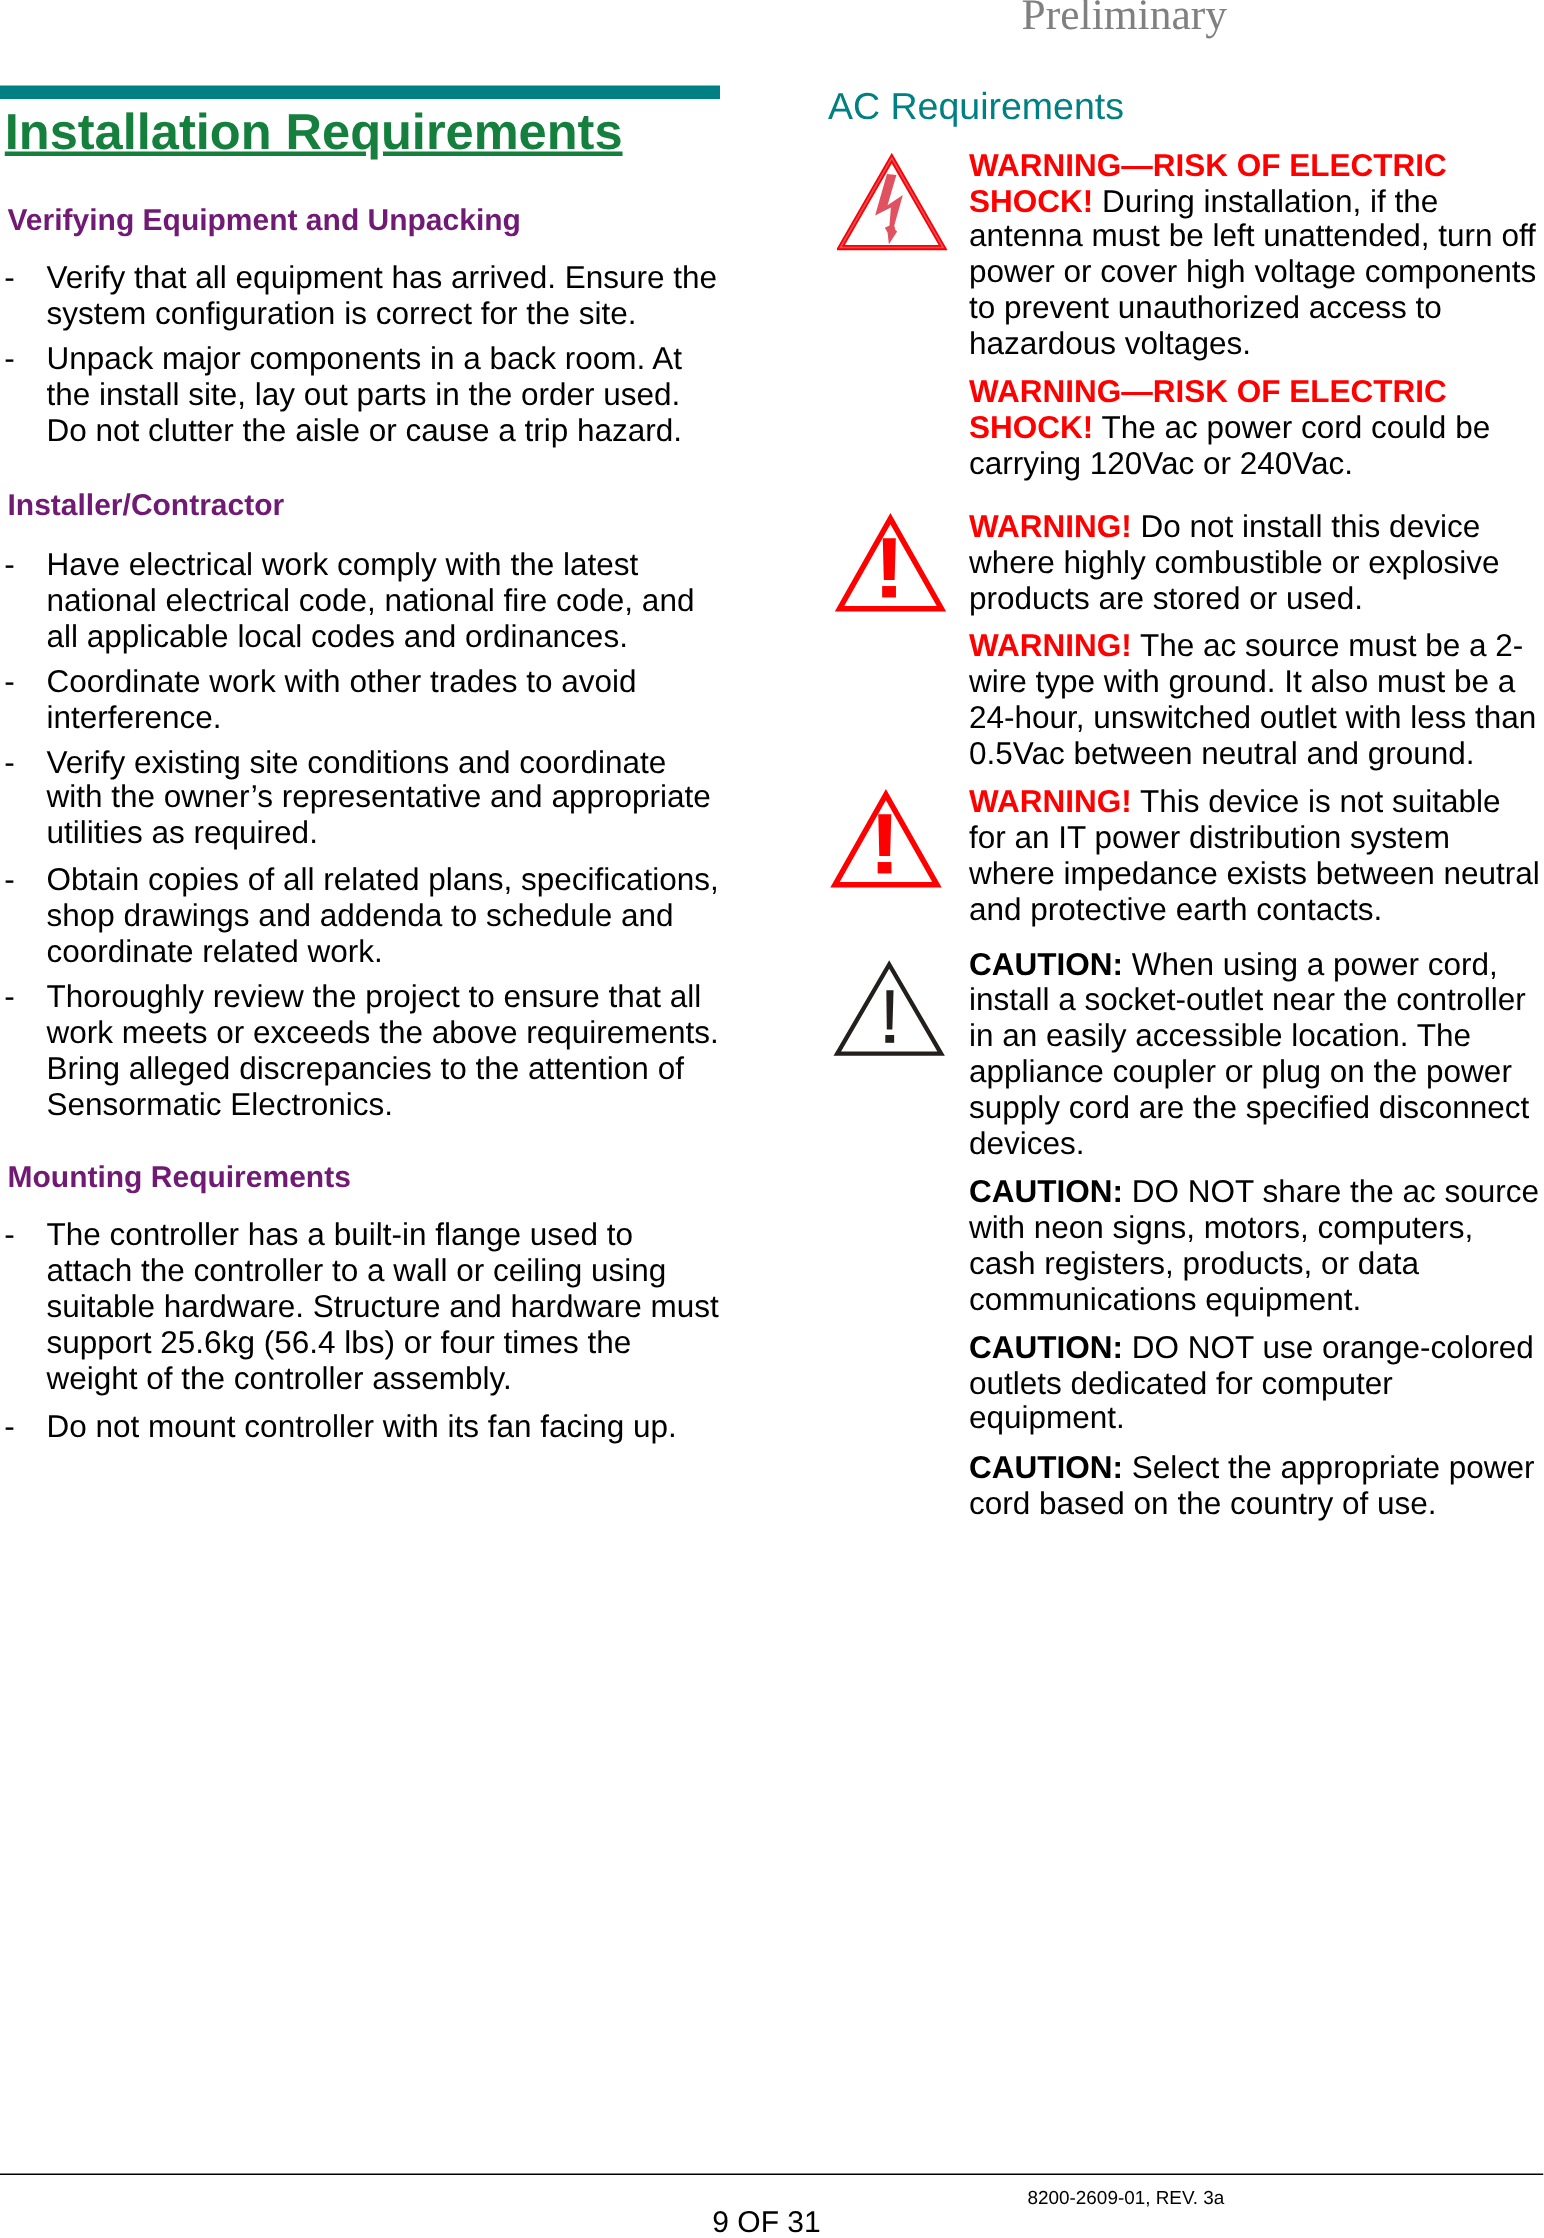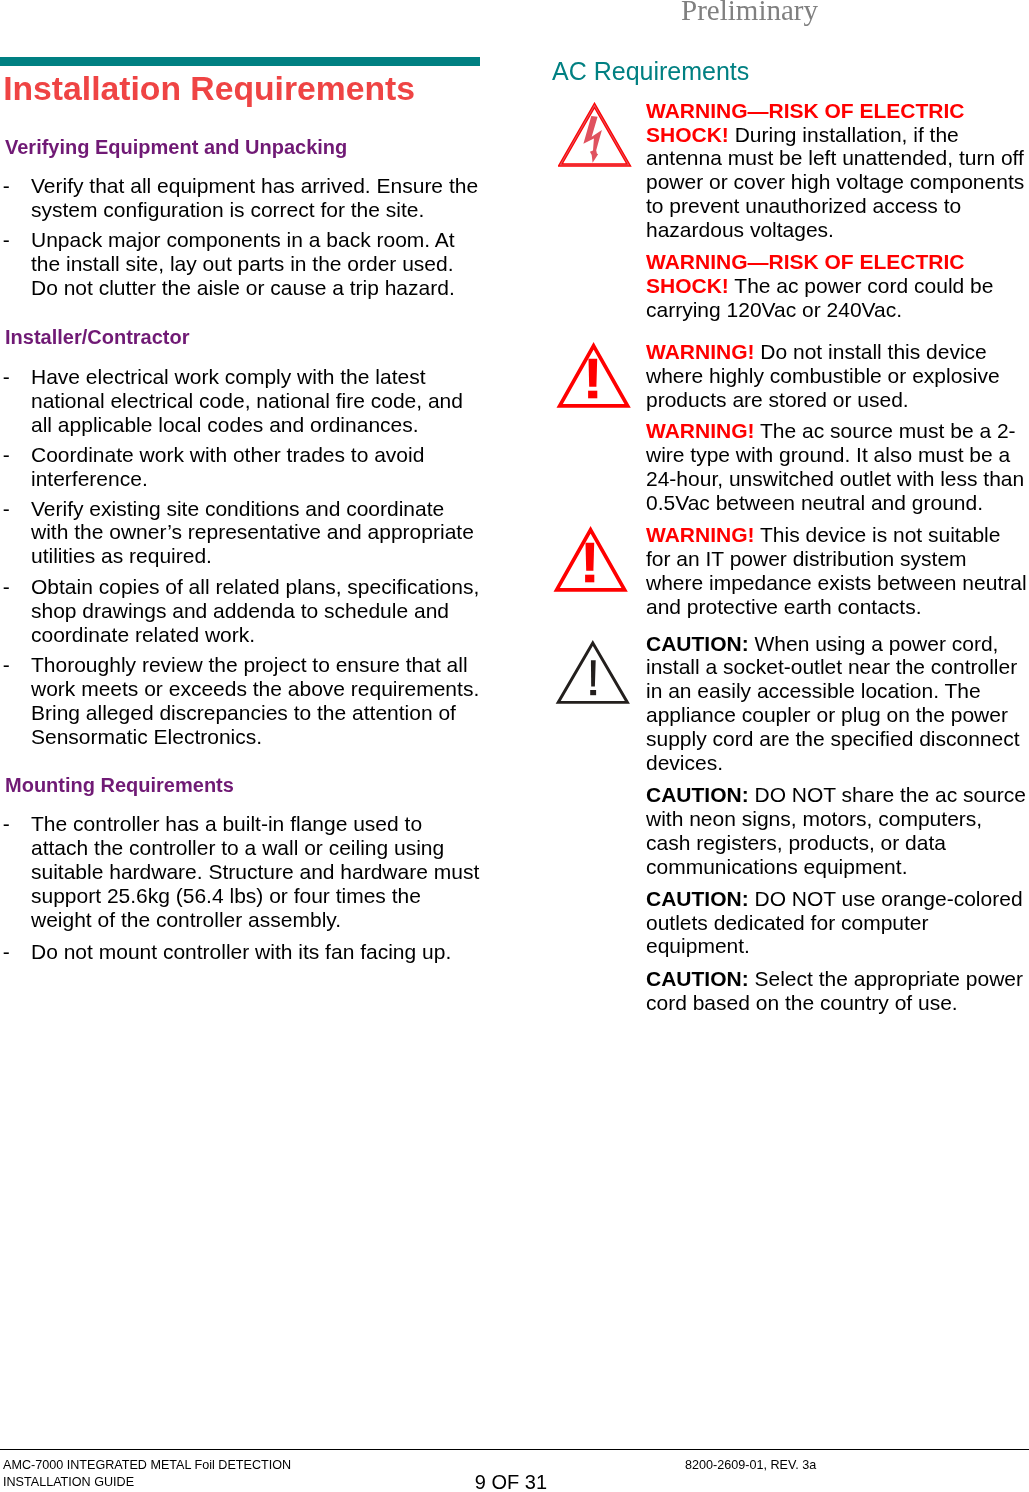--- a/index.html
+++ b/index.html
@@ -10,22 +10,22 @@
   .page{position:absolute;left:0;top:0;width:821px;height:1492px;}
 
   
   .watermark{position:absolute;right:3px;top:-6.3px;
     font-family:"Liberation Serif",serif;font-size:29px;line-height:32px;color:#808080;}
 
   
   .colL{position:absolute;left:0px;top:0px;width:500px;}
   .titlebar{position:absolute;left:0;top:56.7px;width:479.9px;height:9.1px;background:#008082;}
   h1.doc-title{position:absolute;left:3.2px;top:71.3px;margin:0;
-    font-size:33.7px;font-weight:bold;color:#ef4444;line-height:34px;
-    white-space:nowrap;}
+    font-size:33.7px;font-weight:bold;color:#15803d;line-height:34px;
+    white-space:nowrap;text-decoration:underline;}
   h2.sec{margin:0;font-size:20px;font-weight:bold;color:#701a75;
     line-height:25px;white-space:nowrap;}
   .bullets{margin:0;padding:0;}
   .bullet{position:relative;font-size:21px;line-height:23.92px;}
   .bullet .dash{position:absolute;left:-2.2px;top:0;width:26px;}
   .bullet .btxt{display:block;margin-left:26px;width:451px;}
 
   
   .colR{position:absolute;left:0;top:0;width:1029px;}
   h2.secR{margin:0;font-size:25px;font-weight:normal;color:#008082;
@@ -148,19 +148,15 @@
         </div>
         <div class="body" style="top:886.6px">
           <p class="para"><span class="lead-blk">CAUTION:</span><span> DO NOT use orange-colored outlets dedicated for computer equipment.</span></p>
         </div>
         <div class="body" style="top:966.7px">
           <p class="para"><span class="lead-blk">CAUTION:</span><span> Select the appropriate power cord based on the country of use.</span></p>
         </div>
       </div>
     </div>
   <div class="footrule"></div>
-  <div class="footL">
-    <div>AMC-7000 INTEGRATED METAL Foil DETECTION</div>
-    <div>INSTALLATION GUIDE</div>
-  </div>
   <div class="footR">8200-2609-01, REV. 3a</div>
   <div class="pageno">9 OF 31</div>
 </div>
 
 </body></html>

